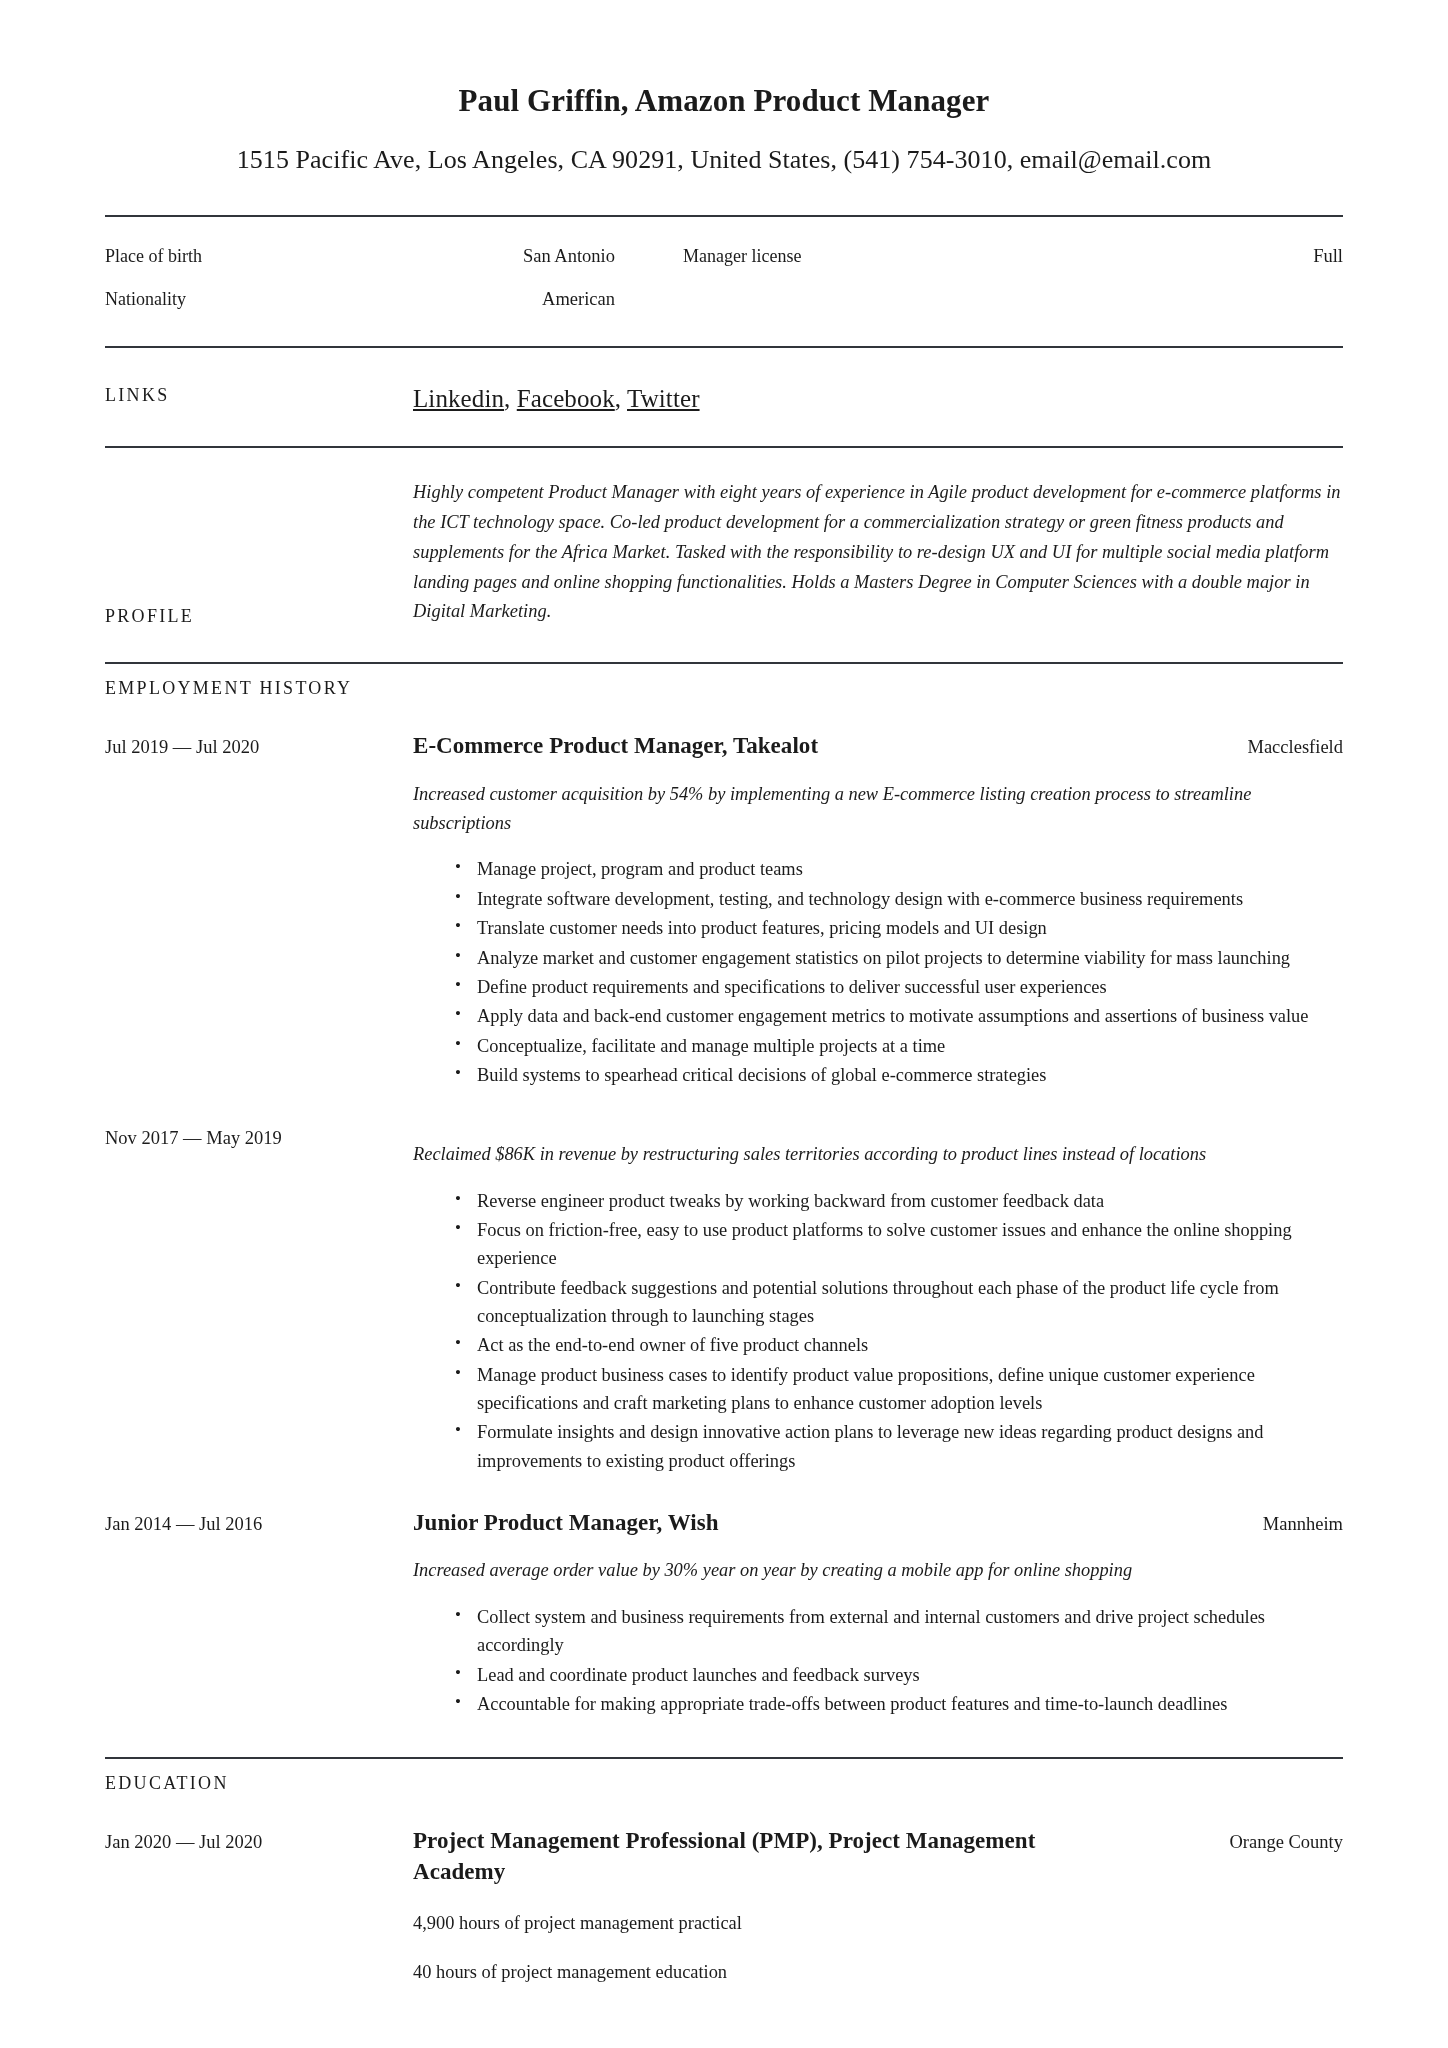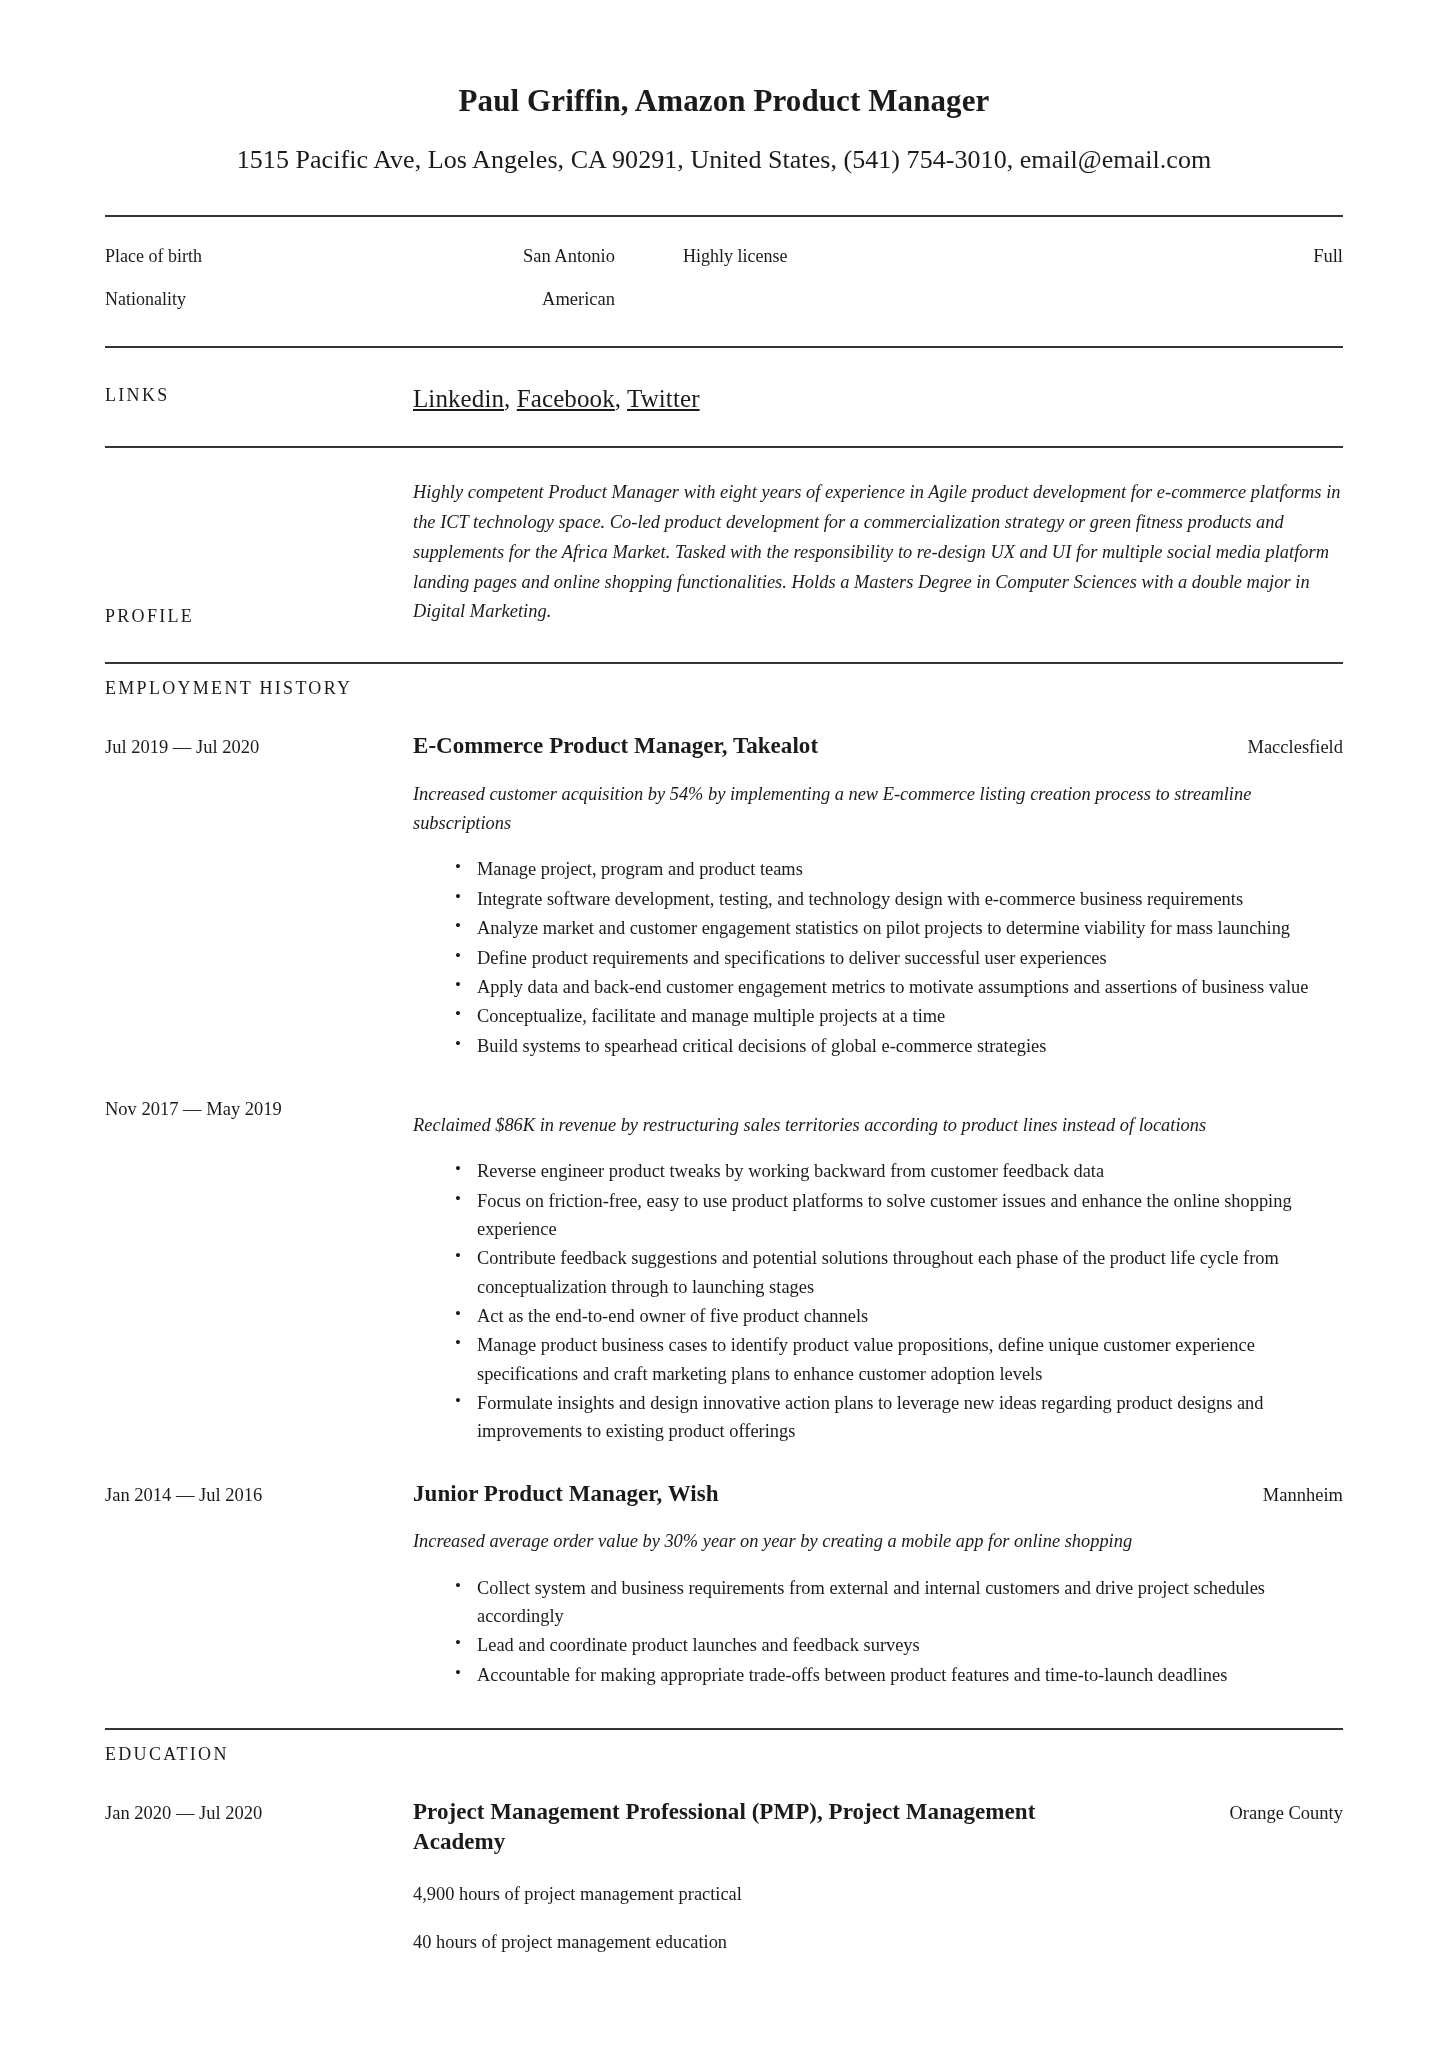--- a/index.html
+++ b/index.html
@@ -217,21 +217,21 @@
 
   <h1 class="doc-title">Paul Griffin, Amazon Product Manager</h1>
   <div class="doc-subtitle">1515 Pacific Ave, Los Angeles, CA 90291, United States, (541) 754-3010, email@email.com</div>
 
   <hr class="rule rule-details">
 
   <div class="details" id="details-section">
       <div class="details-line">
         <div class="d-label">Place of birth</div>
         <div class="d-value">San Antonio</div>
-        <div class="d-label2">Highly license</div>
+        <div class="d-label2">Manager license</div>
         <div class="d-value2">Full</div>
       </div>
       <div class="details-line">
         <div class="d-label">Nationality</div>
         <div class="d-value">American</div>
         <div class="d-label2"></div>
         <div class="d-value2"></div>
       </div>
     </div>
 
@@ -266,20 +266,21 @@
         <div class="entry-date">Jul 2019 — Jul 2020</div>
         <div class="entry-body">
           <div class="entry-headline">
             <div class="entry-title">E-Commerce Product Manager, Takealot</div>
             <div class="entry-location">Macclesfield</div>
           </div>
           <div class="entry-summary">Increased customer acquisition by 54% by implementing a new E-commerce listing creation process to streamline subscriptions</div>
           <ul class="bullets">
             <li>Manage project, program and product teams</li>
             <li>Integrate software development, testing, and technology design with e-commerce business requirements</li>
+            <li>Translate customer needs into product features, pricing models and UI design</li>
             <li>Analyze market and customer engagement statistics on pilot projects to determine viability for mass launching</li>
             <li>Define product requirements and specifications to deliver successful user experiences</li>
             <li>Apply data and back-end customer engagement metrics to motivate assumptions and assertions of business value</li>
             <li>Conceptualize, facilitate and manage multiple projects at a time</li>
             <li>Build systems to spearhead critical decisions of global e-commerce strategies</li>
           </ul>
         </div>
       </div>
       <div class="entry">
         <div class="entry-date">Nov 2017 — May 2019</div>

